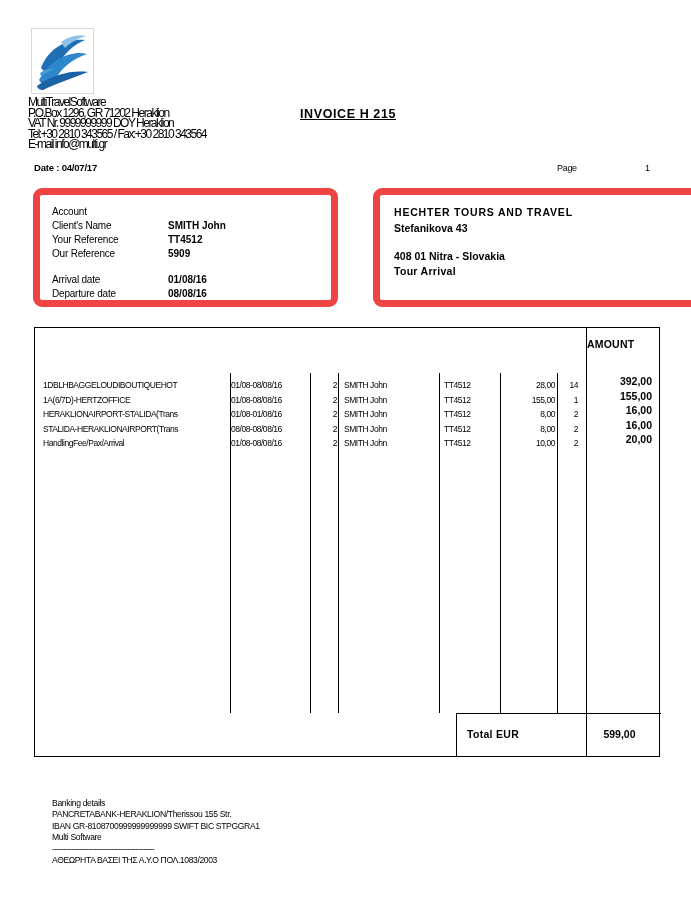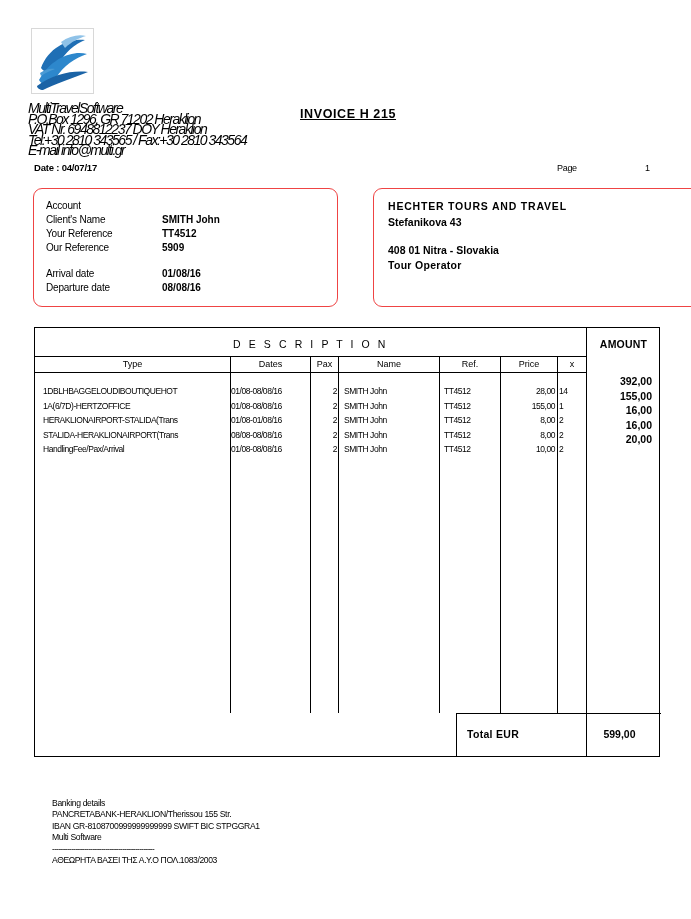--- a/index.html
+++ b/index.html
@@ -23,26 +23,25 @@
     top: 28px;
     width: 63px;
     height: 66px;
   }
   #logo-box svg { display: block; }
 
   
   #company-block {
     position: absolute;
     left: 28px;
-    top: 103px;
-    font-size: 14px;
+    top: 97px;
+    font-size: 12px;
     line-height: 10.6px;
     letter-spacing: -0.25px;
     white-space: nowrap;
-    font-style: italic;
   }
   #company-block .cline { display: block; }
   #company-block .sq {
     letter-spacing: -1.5px;
   }
 
   
   #invoice-title {
     position: absolute;
     left: 300px;
@@ -73,21 +72,21 @@
   #page-number {
     position: absolute;
     left: 645px;
     top: 163px;
     font-size: 9px;
   }
 
   
   .round-box {
     position: absolute;
-    border: 1px solid #ef4444;
+    border: 7px solid #ef4444;
     border-radius: 9px;
     background: #fff;
     box-sizing: border-box;
   }
   #account-box {
     left: 33px;
     top: 188px;
     width: 305px;
     height: 119px;
   }
@@ -160,21 +159,21 @@
     text-align: center;
     font-size: 10.5px;
     letter-spacing: 2.6px;
     font-weight: normal;
   }
   #amount-title {
     position: absolute;
     left: 552px;
     top: 10px;
     width: 73px;
-    text-align: center;
+    text-align: left;
     font-size: 10.5px;
     font-weight: bold;
     letter-spacing: 0.2px;
   }
 
   
   #subheader {
     position: absolute;
     left: 0;
     top: 28px;
@@ -196,42 +195,42 @@
     top: 0;
     bottom: 0;
     width: 1px;
     background: #000;
   }
 
   
   #rows-area {
     position: absolute;
     left: 0;
-    top: 56px;
+    top: 50px;
     width: 551px;
     height: 340px;
   }
   .item-row {
     position: relative;
     height: 14.6px;
     font-size: 8.5px;
   }
   .item-row .cell {
     position: absolute;
     top: 2px;
     white-space: nowrap;
     letter-spacing: -0.45px;
   }
   .cell-type   { left: 8px;  }
   .cell-dates  { left: 196px; width: 78px; text-align: left; letter-spacing: -0.3px;}
   .cell-pax    { left: 276px; width: 26px; text-align: right; }
   .cell-name   { left: 309px; letter-spacing: -0.4px; }
   .cell-ref    { left: 409px; }
   .cell-price  { left: 470px; width: 50px; text-align: right; }
-  .cell-x      { left: 524px; width: 19px; }
+  .cell-x      { left: 524px; width: 19px; text-align: right; }
 
   
   .grid-v {
     position: absolute;
     top: 0;
     width: 1px;
     background: #000;
   }
 
   .amount-cell {
@@ -314,21 +313,21 @@
     <path d="M8 52 C20 30, 42 22, 56 26 C44 30, 32 38, 25 50 C19 58, 11 58, 8 52 Z" fill="#2d87cc"></path>
     <path d="M6 58 C22 46, 42 42, 57 44 C42 50, 24 56, 12 62 C9 62, 6 60, 6 58 Z" fill="#1a63a6"></path>
     <path d="M30 14 C38 8, 48 6, 55 8 C48 10, 40 14, 34 20 Z" fill="#8fc2e8"></path>
     <path d="M9 45 C14 41, 20 40, 24 41 C18 43, 13 46, 10 48 Z" fill="#4a9ad4"></path>
   </svg>
 </div>
 
 <div id="company-block">
   <span class="cline sq">MultiTravelSoftware</span>
   <span class="cline sq">P.O.Box 1296, GR 71202 Heraklion</span>
-  <span class="cline sq">VAT Nr. 6948812237 DOY Heraklion</span>
+  <span class="cline sq">VAT Nr. 9999999999 DOY Heraklion</span>
   <span class="cline sq">Tel:+30 2810 343565 / Fax:+30 2810 343564</span>
   <span class="cline sq">E-mail info@multi.gr</span>
 </div>
 
 <div id="invoice-title">INVOICE H 215</div>
 
 <div id="date-label">Date : 04/07/17</div>
 <div id="page-label">Page</div>
 <div id="page-number">1</div>
 
@@ -348,46 +347,29 @@
   <div class="acc-row acc-val r4">01/08/16</div>
 
   <div class="acc-row acc-lab r5">Departure date</div>
   <div class="acc-row acc-val r5">08/08/16</div>
 </div>
 
 <div class="round-box" id="customer-box">
   <div class="cust-line" id="cust-name">HECHTER  TOURS  AND  TRAVEL</div>
   <div class="cust-line" id="cust-addr">Stefanikova 43</div>
   <div class="cust-line" id="cust-city">408 01      Nitra - Slovakia</div>
-  <div class="cust-line" id="cust-type">Tour Operator</div>
+  <div class="cust-line" id="cust-type">Tour Arrival</div>
 </div>
 
 <div id="items-table">
 
   <div id="desc-amount-divider"></div>
 
-  <div id="desc-title">D E S C R I P T I O N</div>
   <div id="amount-title">AMOUNT</div>
 
-  <div id="subheader">
-    <div class="vline" style="left:195px;"></div>
-    <div class="vline" style="left:275px;"></div>
-    <div class="vline" style="left:303px;"></div>
-    <div class="vline" style="left:404px;"></div>
-    <div class="vline" style="left:465px;"></div>
-    <div class="vline" style="left:522px;"></div>
-
-    <div class="sh" style="left:0px; width:195px;">Type</div>
-    <div class="sh" style="left:196px; width:79px;">Dates</div>
-    <div class="sh" style="left:276px; width:27px;">Pax</div>
-    <div class="sh" style="left:304px; width:100px;">Name</div>
-    <div class="sh" style="left:405px; width:60px;">Ref.</div>
-    <div class="sh" style="left:466px; width:56px;">Price</div>
-    <div class="sh" style="left:523px; width:28px;">x</div>
-  </div>
 
   <div class="grid-v" style="left:195px; top:45px; height:340px;"></div>
   <div class="grid-v" style="left:275px; top:45px; height:340px;"></div>
   <div class="grid-v" style="left:303px; top:45px; height:340px;"></div>
   <div class="grid-v" style="left:404px; top:45px; height:340px;"></div>
   <div class="grid-v" style="left:465px; top:45px; height:340px;"></div>
   <div class="grid-v" style="left:522px; top:45px; height:340px;"></div>
 
   <div id="rows-area">
     <div class="item-row">

